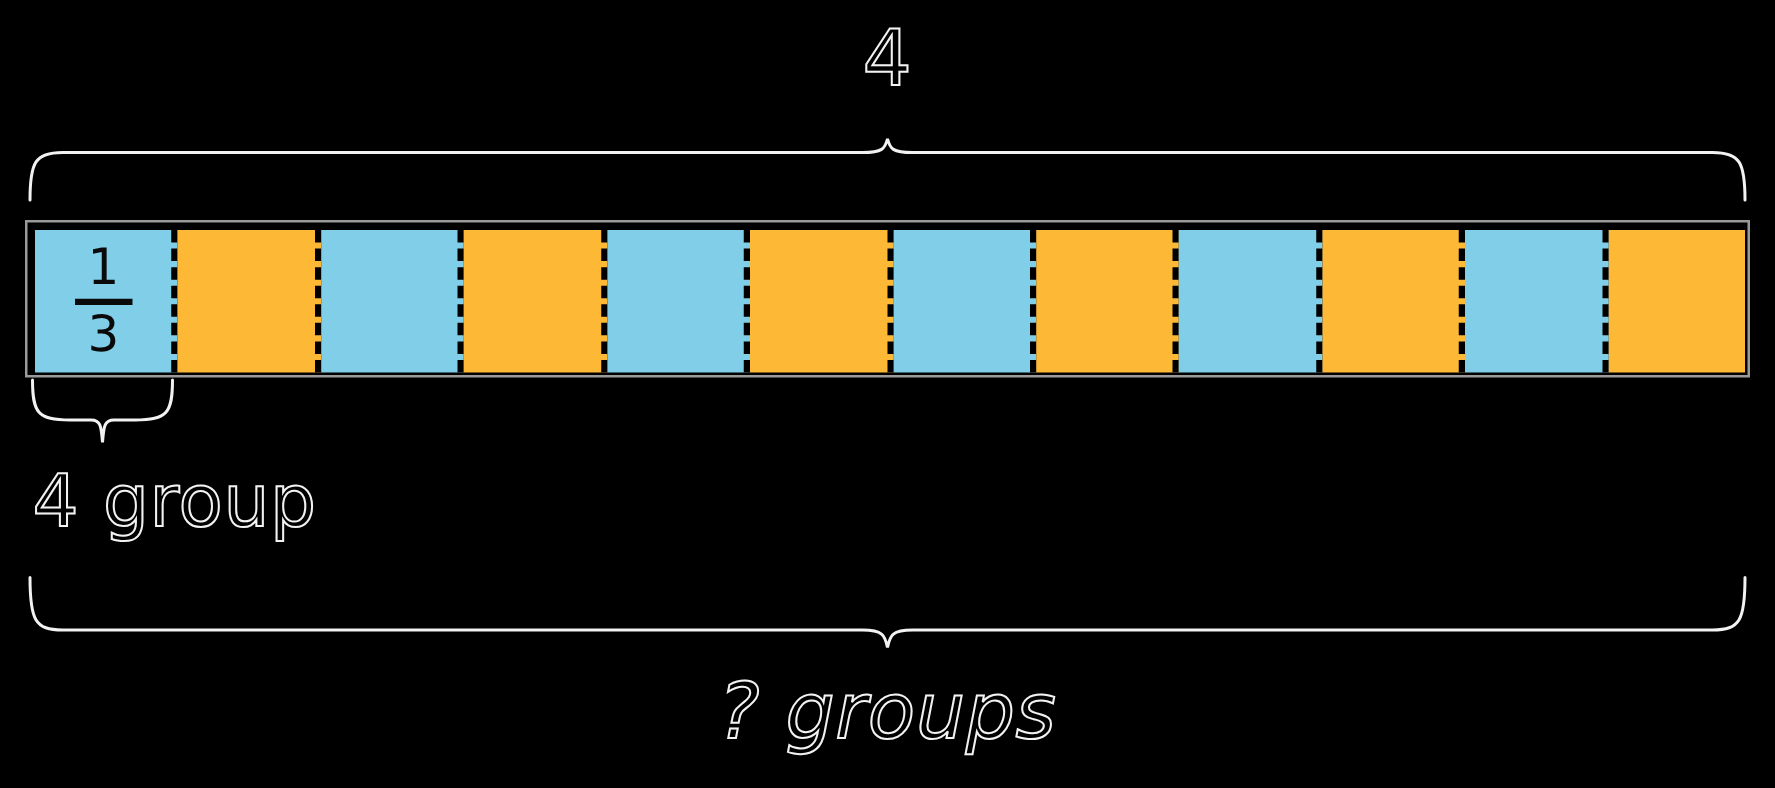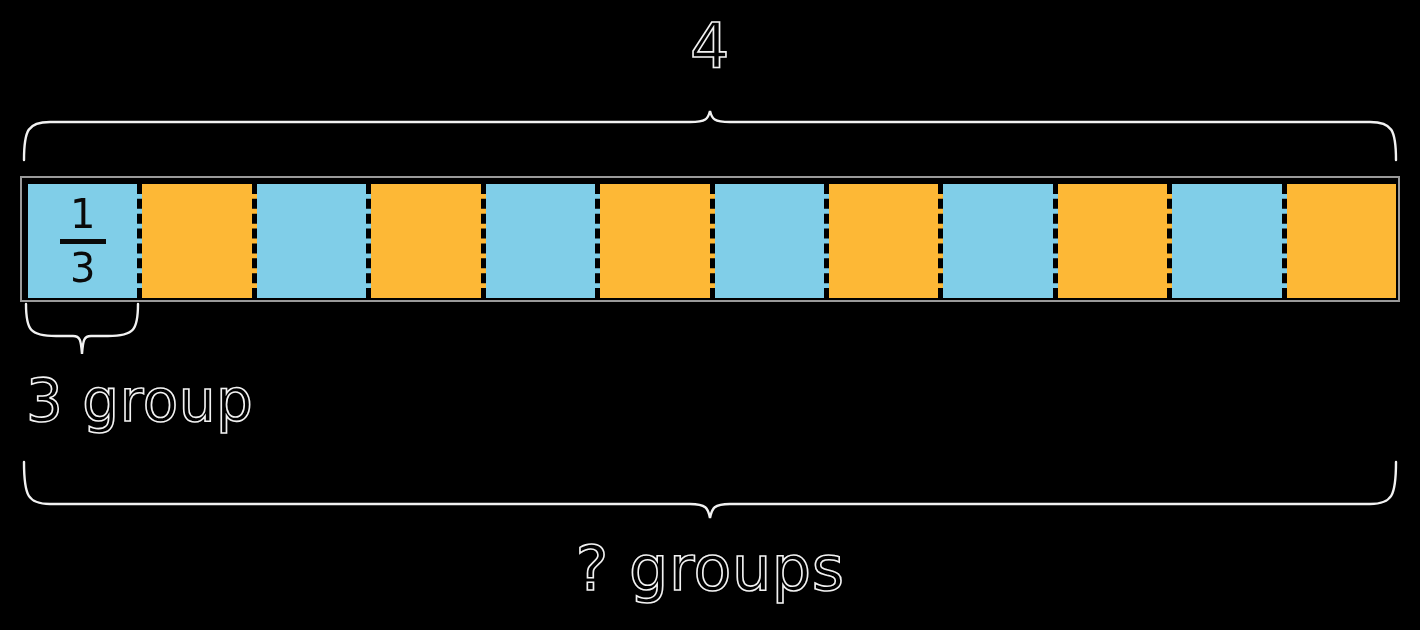--- a/index.html
+++ b/index.html
@@ -48,20 +48,21 @@
     top: 372px;
     font-size: 58px;
   }
 
   #label-groups {
     left: 0;
     top: 538px;
     width: 1420px;
     text-align: center;
     font-size: 62px;
+    font-style: italic;
   }
 
   
   .brace {
     position: absolute;
   }
   .brace svg { display: block; }
 
   #brace-top     { left: 18px;  top: 108px; }
   #brace-first   { left: 18px;  top: 300px; }
@@ -160,21 +161,21 @@
     </div>
   </div>
 
   <div class="brace" id="brace-first">
     <svg width="140" height="60" viewBox="0 0 140 60">
       <path d="M8 4 C8 30, 12 36, 38 36 L55 36 C62 36, 63 40, 64 54
                C65 40, 66 36, 73 36 L90 36 C116 36, 120 30, 120 4" fill="none" stroke="#f2f2f2" stroke-width="2.4" stroke-linecap="round"></path>
     </svg>
   </div>
 
-  <div class="outline-label" id="label-group">3 group</div>
+  <div class="outline-label" id="label-group">4 group</div>
 
   <div class="brace" id="brace-bottom">
     <svg width="1384" height="64" viewBox="0 0 1384 64">
       <path d="M6 4 C6 38, 10 46, 32 46 L672 46 C688 46, 690 50, 692 60
                C694 50, 696 46, 712 46 L1352 46 C1374 46, 1378 38, 1378 4" fill="none" stroke="#f2f2f2" stroke-width="2.4" stroke-linecap="round"></path>
     </svg>
   </div>
 
   <div class="outline-label" id="label-groups">? groups</div>
 

